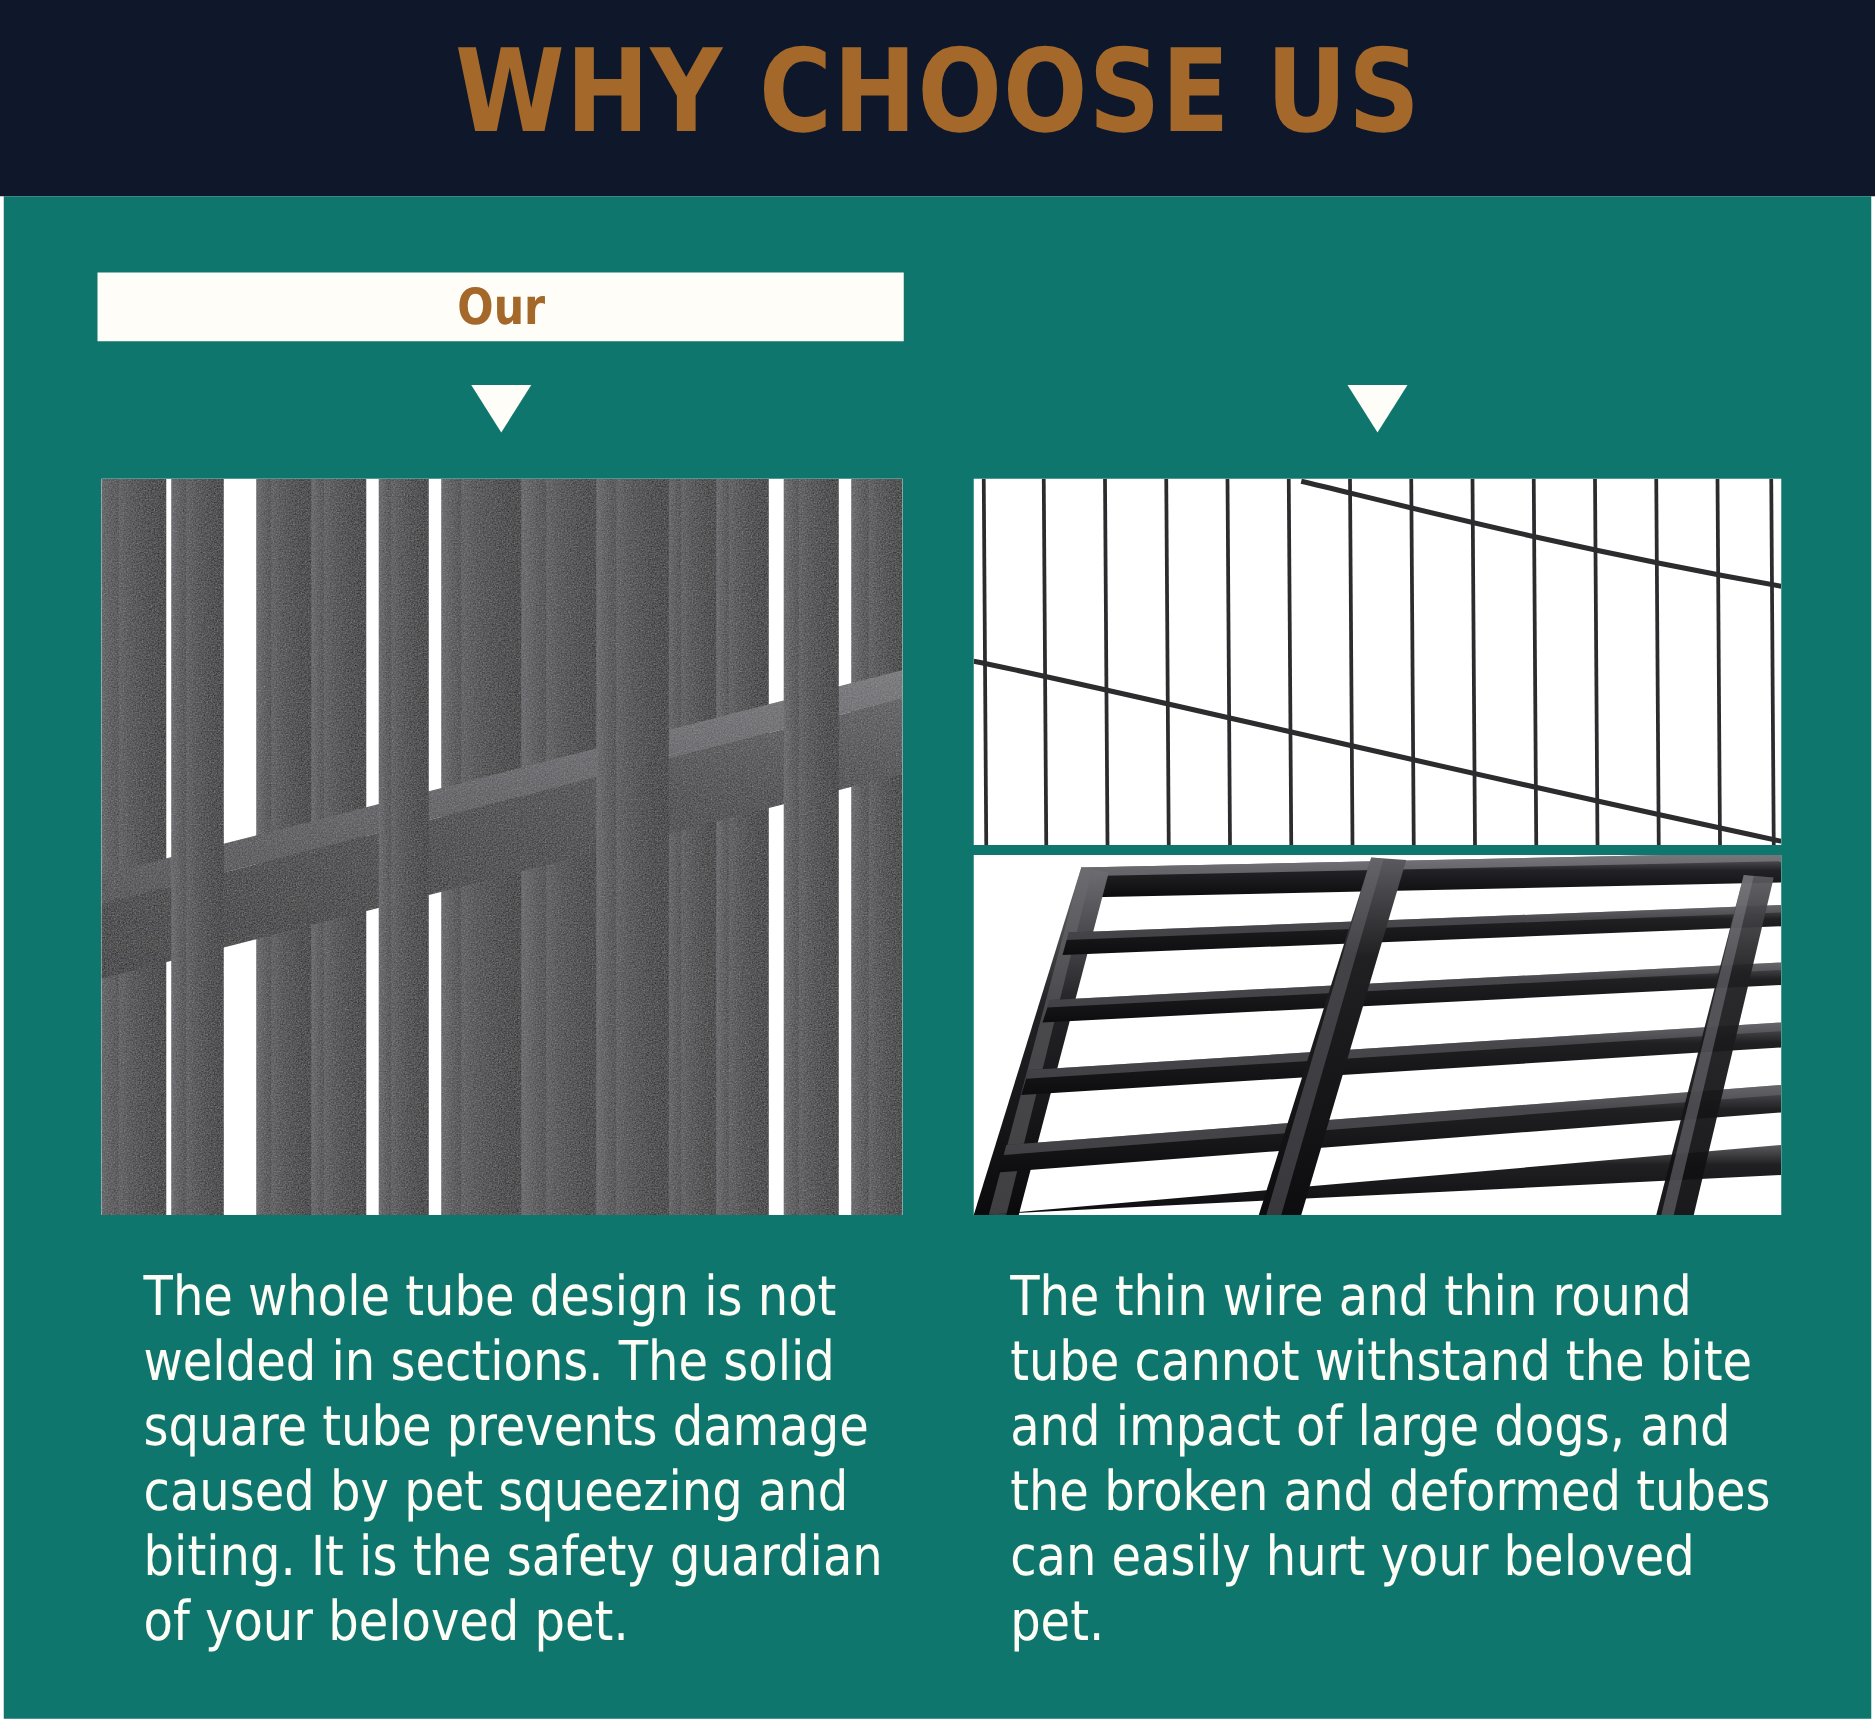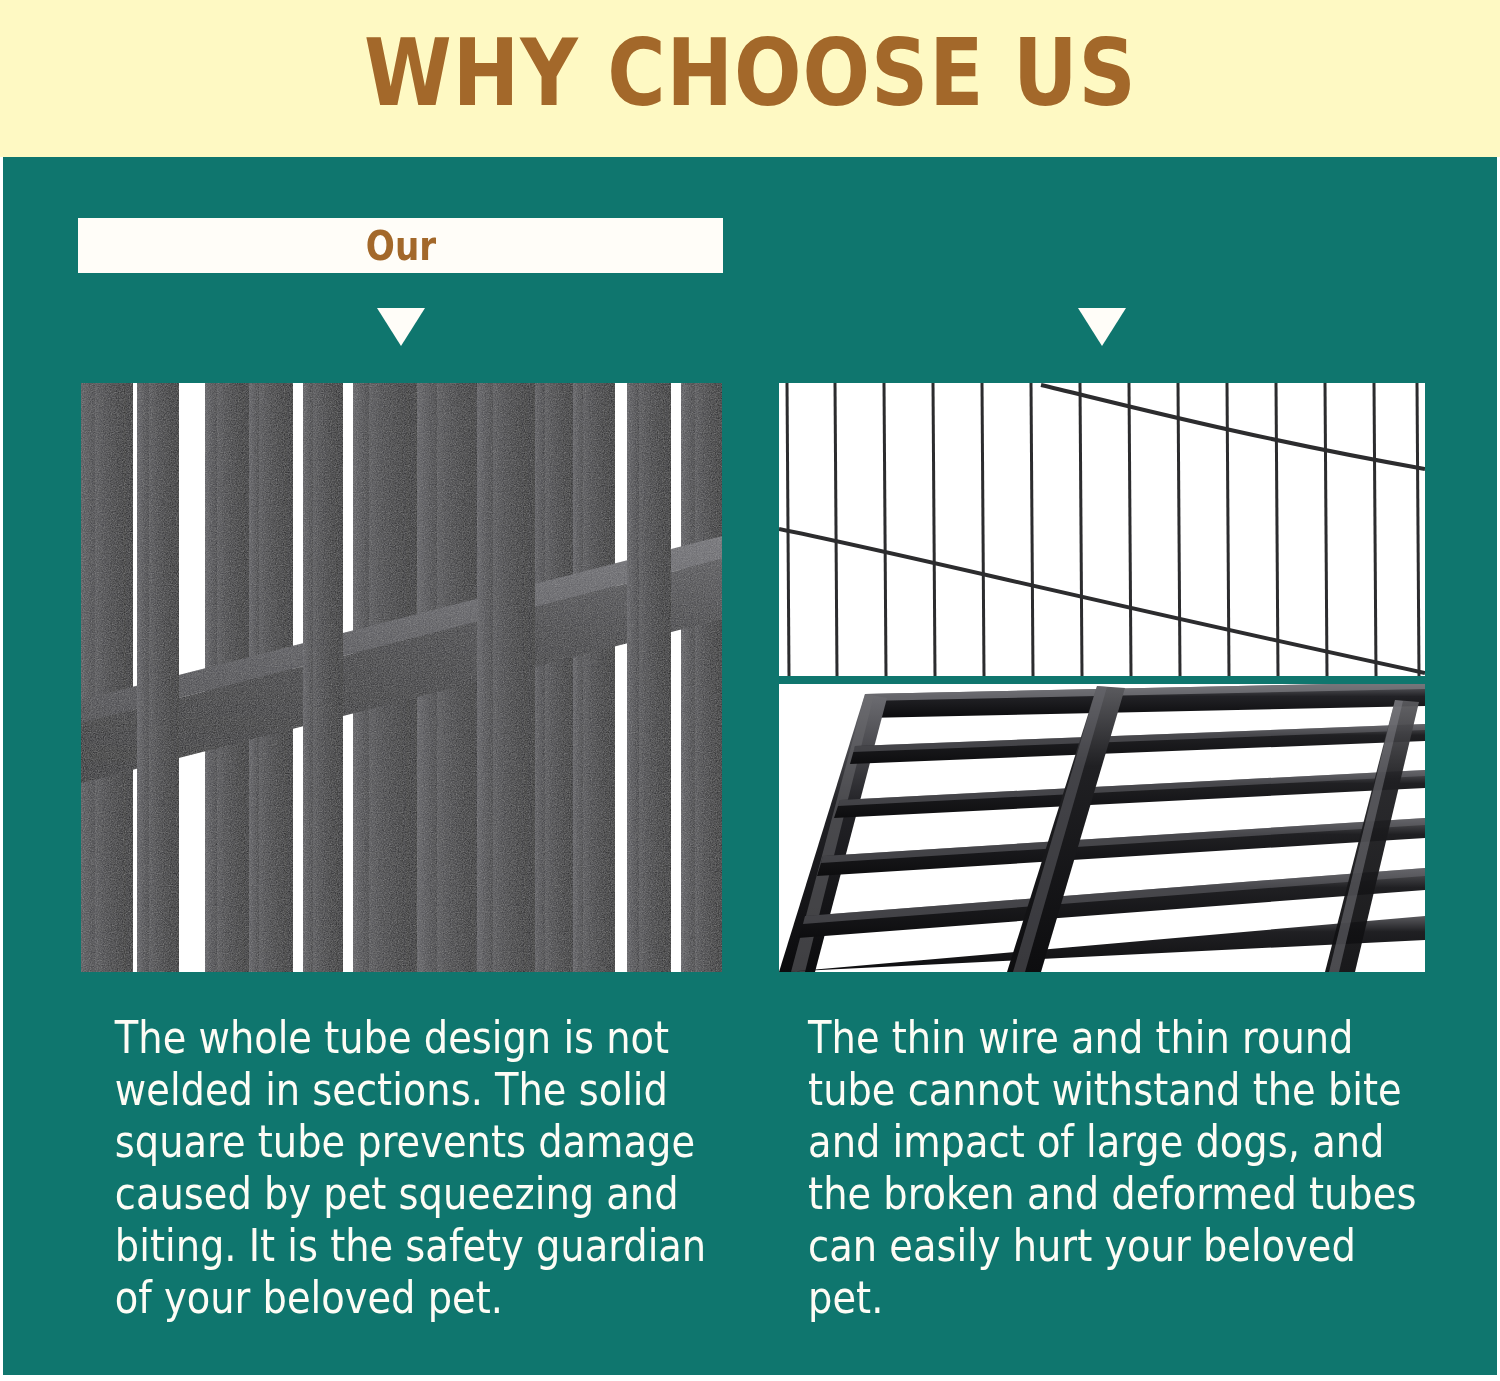--- a/index.html
+++ b/index.html
@@ -7,21 +7,21 @@
     width:1500px;height:1381px;
     background:#ffffff;
     font-family:"DejaVu Sans Condensed","Liberation Sans",sans-serif;
     overflow:hidden;
     position:relative;
   }
 
   
   .title-bar{
     position:absolute;left:0;top:0;width:1500px;height:157px;
-    background:#fef9c3;
+    background:#0f172a;
     display:flex;align-items:center;justify-content:center;
   }
   .title-text{
     font-family:"DejaVu Sans Condensed","Liberation Sans",sans-serif;
     font-size:92px;font-weight:bold;
     color:#A3682A;
     letter-spacing:1px;
     line-height:1;
     transform:scaleX(0.96);
     white-space:nowrap;

